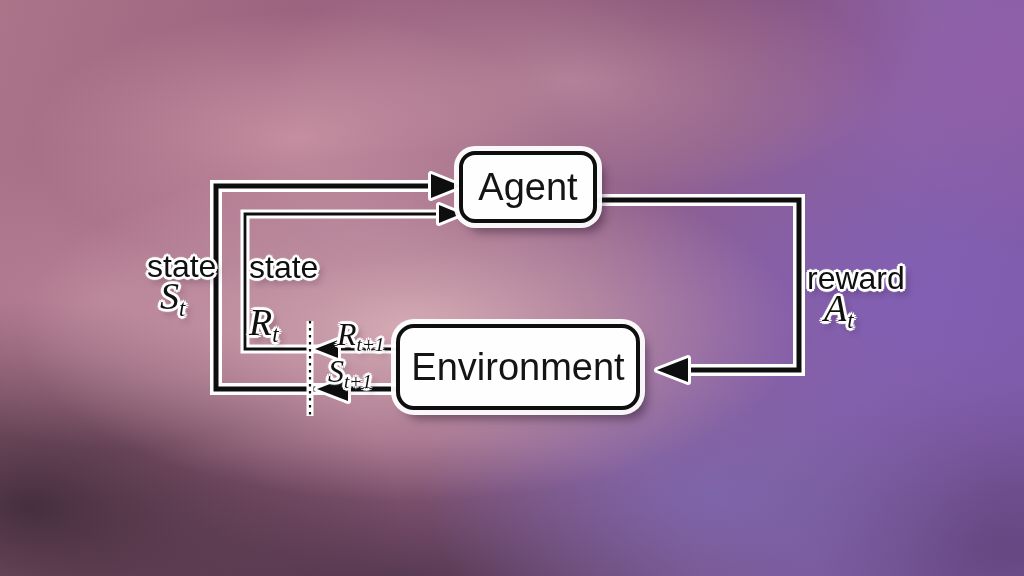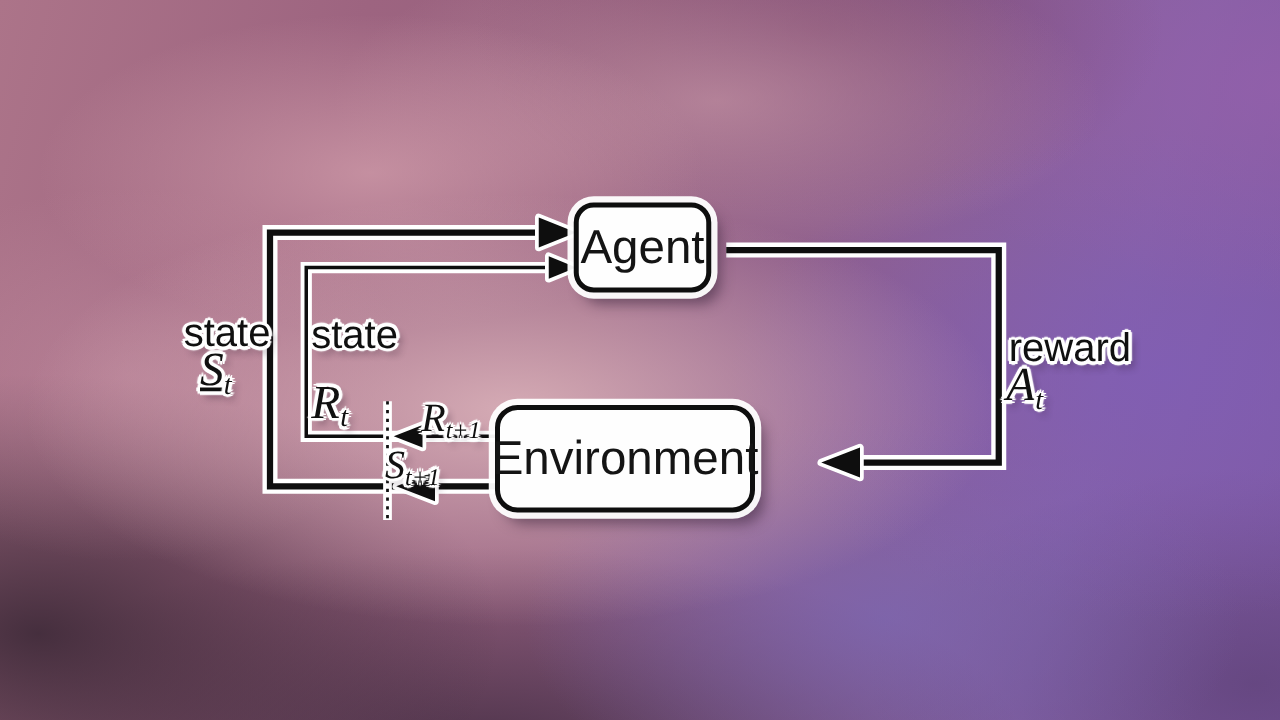--- a/index.html
+++ b/index.html
@@ -37,22 +37,22 @@
   .dash-core { fill: none; stroke: var(--line); stroke-width: 2.2; stroke-dasharray: 2.5 4.5; }
   
   .node {
     position: absolute; box-sizing: border-box;
     background: var(--boxfill);
     border: 4px solid var(--line);
     display: flex; align-items: center; justify-content: center;
     color: #141414; font-size: 38px;
     box-shadow: 0 0 0 5px rgba(255,255,255,0.95), 7px 9px 10px rgba(45,25,50,0.5);
   }
-  .node.agent { left: 459px; top: 162px; width: 110px; height: 72px; border-radius: 16px; }
-  .node.env   { left: 396px; top: 324px; width: 208px; height: 86px; border-radius: 18px; }
+  .node.agent { left: 459px; top: 151px; width: 138px; height: 72px; border-radius: 16px; }
+  .node.env   { left: 396px; top: 324px; width: 244px; height: 86px; border-radius: 18px; }
   
   .lbl {
     position: absolute; color: #101010; line-height: 1; white-space: nowrap;
     text-shadow:
       -2px -2px 0 #fff, 0 -2px 0 #fff, 2px -2px 0 #fff,
       -2px 0 0 #fff, 2px 0 0 #fff,
       -2px 2px 0 #fff, 0 2px 0 #fff, 2px 2px 0 #fff,
       -3px 0 1px #fff, 3px 0 1px #fff, 0 3px 1px #fff, 0 -3px 1px #fff,
       4px 5px 6px rgba(40,20,40,0.45);
   }
@@ -98,25 +98,25 @@
   </svg>
 
   <div class="node agent">
     <span>Agent</span>
   </div>
   <div class="node env">
     <span>Environment</span>
   </div>
 
   <div class="lbl word" style="left:147px; top:250px;">state</div>
-  <div class="lbl sym lg" style="left:160px; top:277px;text-decoration:underline;"><span>S</span><sub>t</sub></div>
+  <div class="lbl sym lg" style="left:160px; top:277px;"><span>S</span><sub>t</sub></div>
 
   <div class="lbl word" style="left:249px; top:251px;">state</div>
   <div class="lbl sym lg" style="left:249px; top:278px;margin-top:25px;"><span>R</span><sub>t</sub></div>
 
   <div class="lbl word" style="left:807px; top:262px;">reward</div>
-  <div class="lbl sym lg" style="left:805px; top:289px;"><span>A</span><sub>t</sub></div>
+  <div class="lbl sym lg" style="left:824px; top:289px;"><span>A</span><sub>t</sub></div>
 
   <div class="lbl sym sm" style="left:337px; top:318px;"><span>R</span><sub>t+1</sub></div>
 
-  <div class="lbl sym sm" style="left:308px; top:355px;"><span>S</span><sub>t+1</sub></div>
+  <div class="lbl sym sm" style="left:328px; top:355px;"><span>S</span><sub>t+1</sub></div>
 
 </div>
 
 </body></html>

